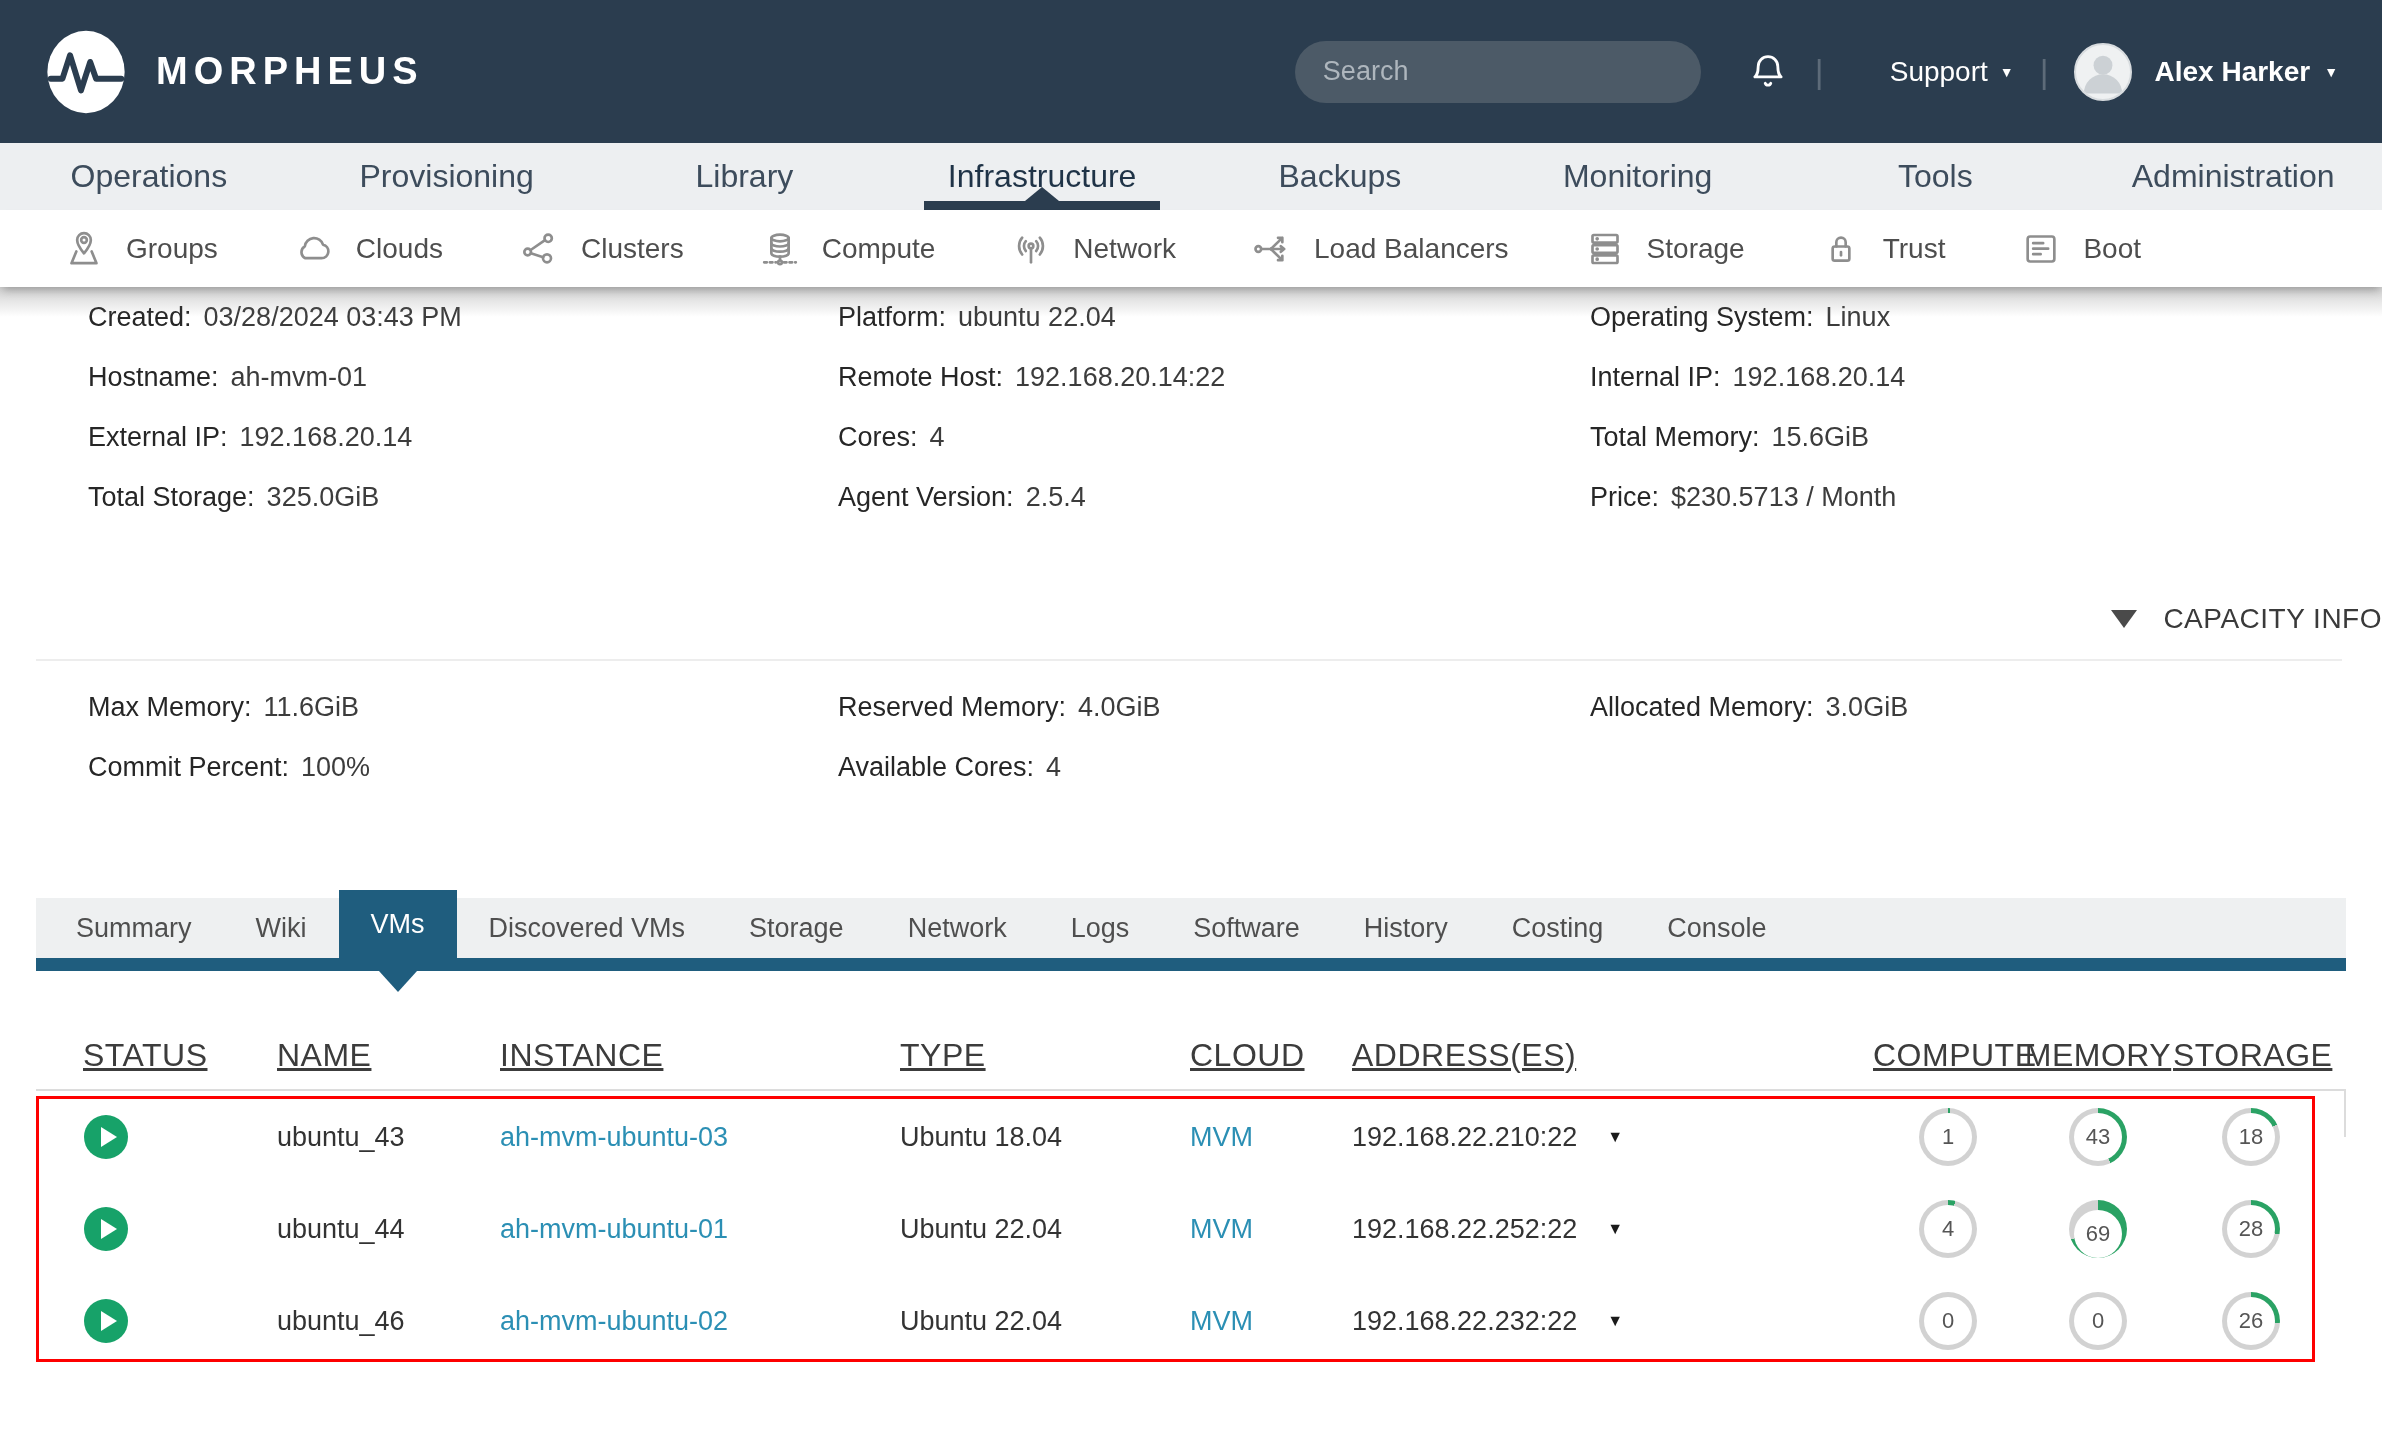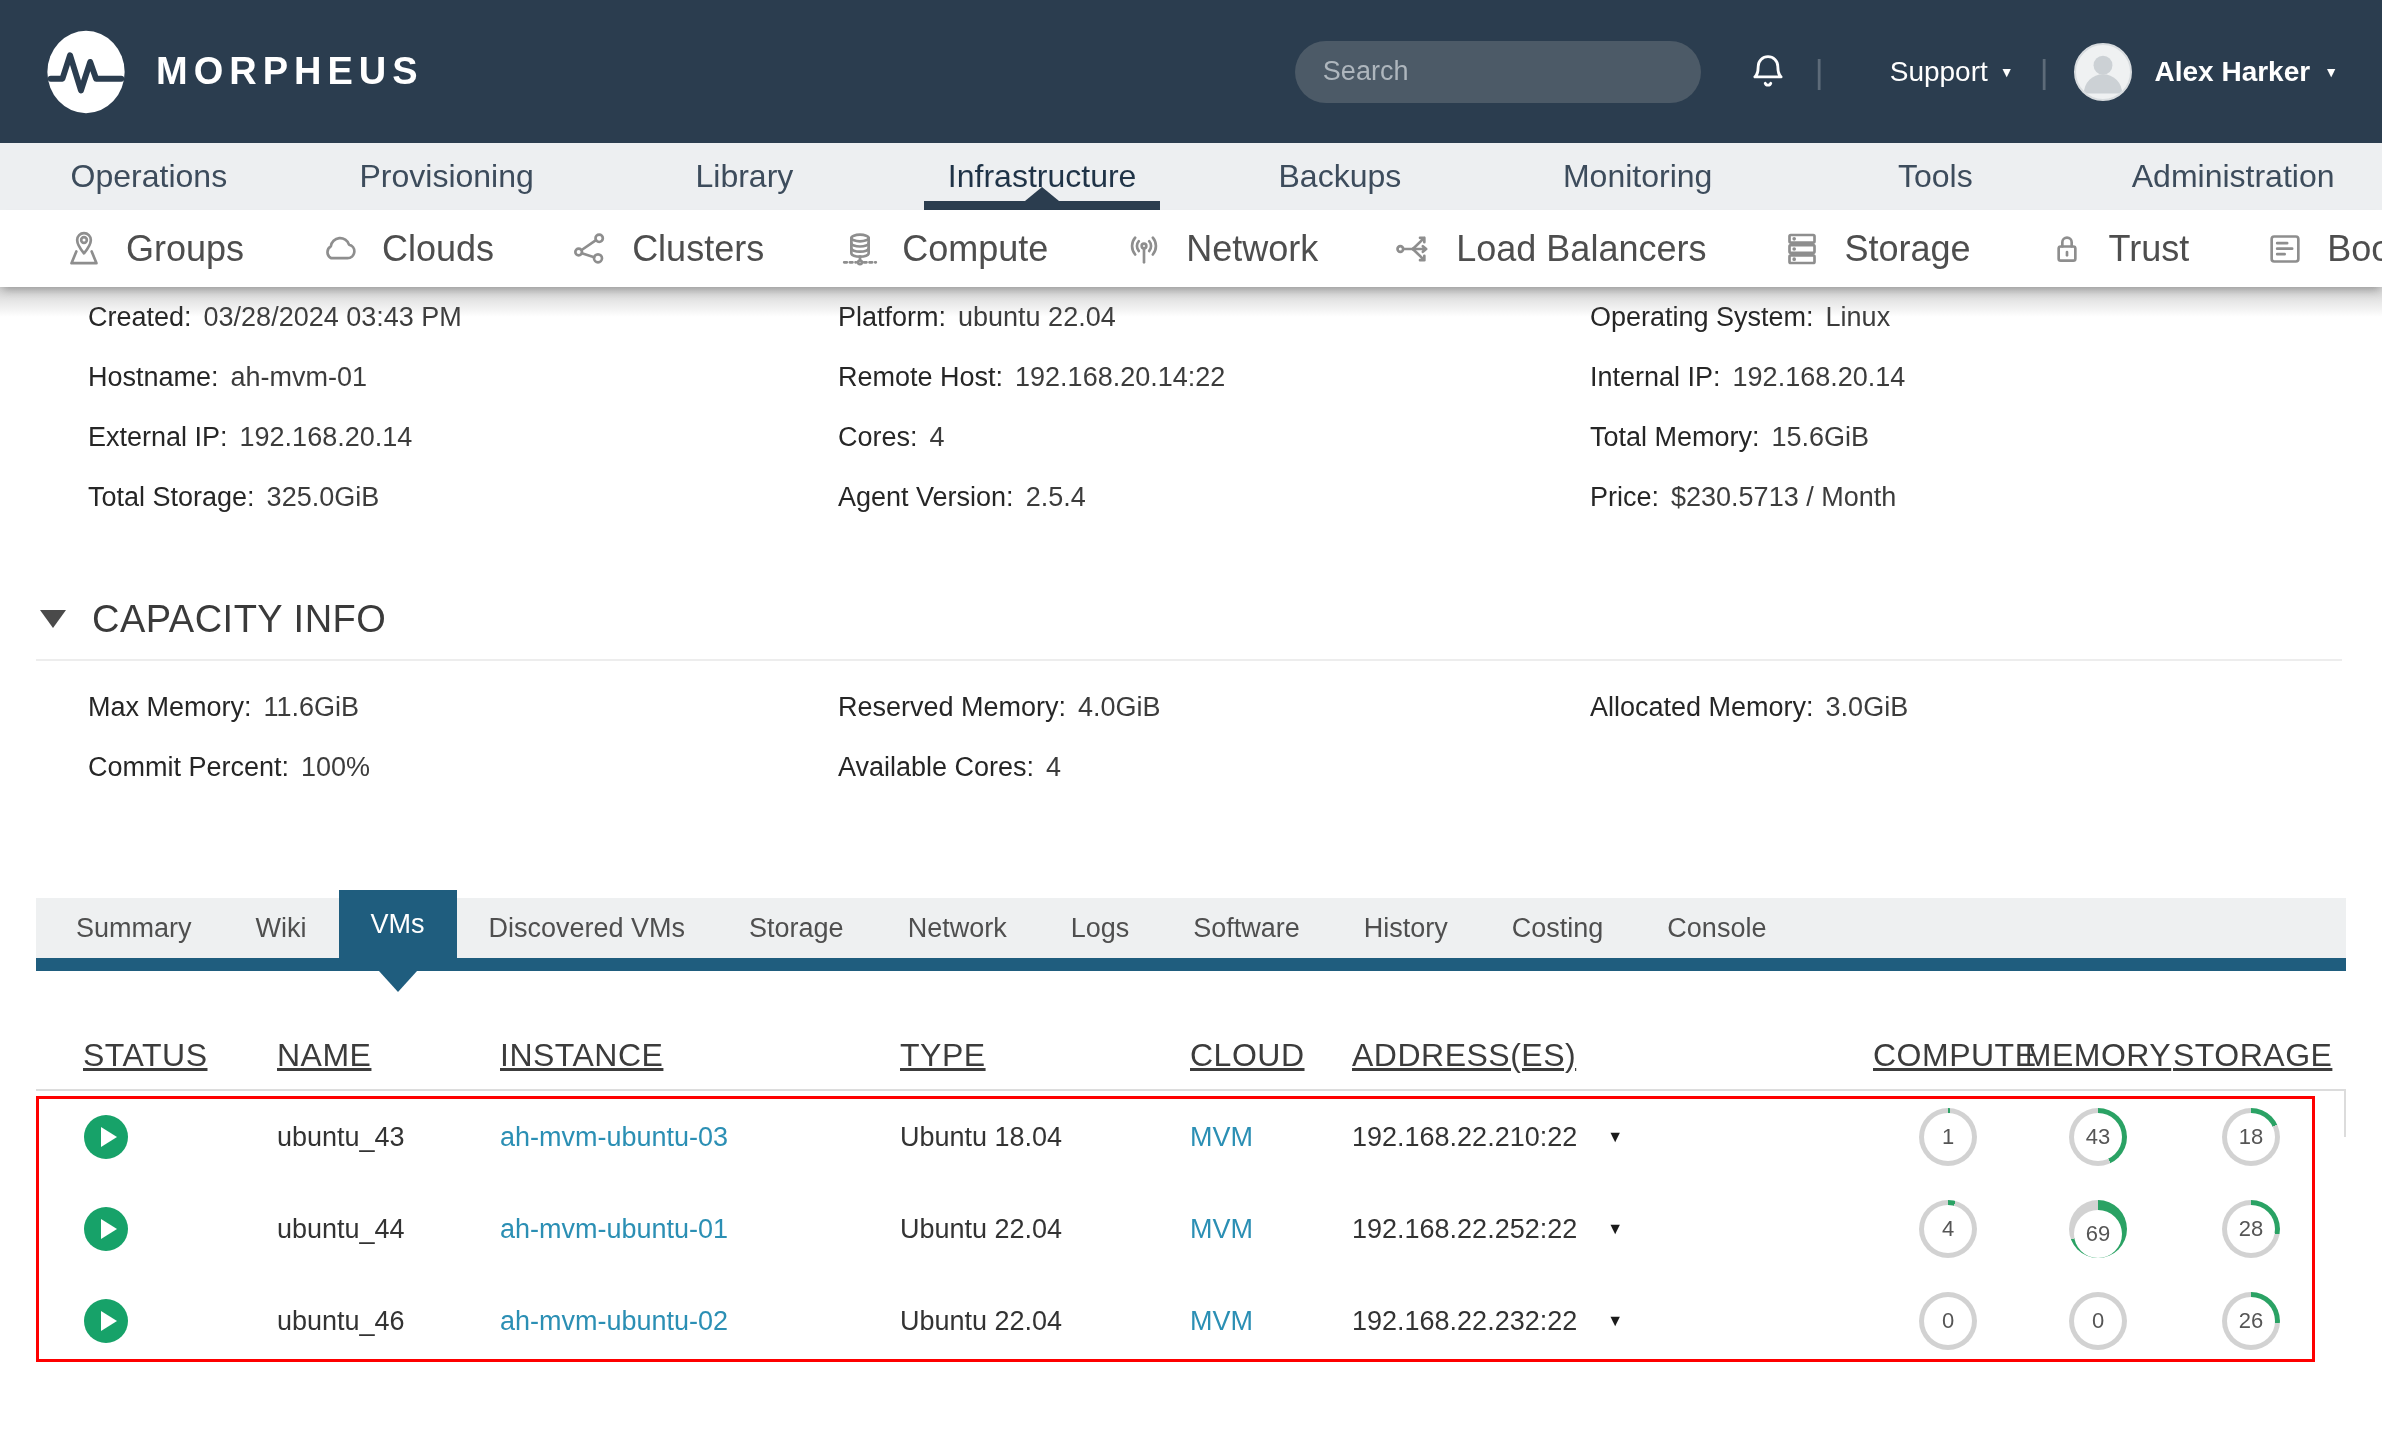--- a/index.html
+++ b/index.html
@@ -33,32 +33,32 @@
   .nav-item.active { color:#1f3347; }
   .nav-indicator { position:absolute; bottom:0; left:50%; transform:translateX(-50%);
                    width:236px; height:9px; background:#2b3d4f; }
   .nav-indicator::before { content:""; position:absolute; top:-14px; left:50%; transform:translateX(-50%);
                    border-left:17px solid transparent; border-right:17px solid transparent;
                    border-bottom:14px solid #2b3d4f; }
   
   .subnav { height:77px; background:#fff; display:flex; align-items:center; padding-left:64px;
             position:relative; z-index:5; box-shadow:0 6px 8px -3px rgba(60,60,60,.35); }
   .subnav-item { display:flex; align-items:center; gap:22px; margin-right:76px;
-                 font-size:36px; color:#4e4e4e; cursor:pointer; white-space:nowrap; }
+                 font-size:28px; color:#4e4e4e; cursor:pointer; white-space:nowrap; }
   .subnav-item svg { width:40px; height:40px; }
   
   .details { position:relative; margin-left:88px; }
   .top-fade { position:absolute; top:0; left:-88px; width:2382px; height:30px;
               background:linear-gradient(rgba(120,120,120,.35), rgba(255,255,255,0)); pointer-events:none; }
   .detail-row { display:grid; grid-template-columns:750px 752px auto; height:60px; align-items:center; }
   .dlabel { color:#262626; font-size:27px; margin-right:12px; }
   .dvalue { color:#3c3c3c; font-size:27px; }
   
   .cap-title { margin:70px 0 0 40px; height:44px; display:flex; align-items:center;
-               font-size:38px; color:#3a3a3a; letter-spacing:.5px; cursor:pointer; }
+               font-size:28px; color:#3a3a3a; letter-spacing:.5px; cursor:pointer;justify-content:flex-end; }
   .tri-down { width:0; height:0; border-left:13px solid transparent; border-right:13px solid transparent;
               border-top:18px solid #4a4a4a; margin-right:26px; }
   .cap-divider { margin:18px 40px 0 36px; border-top:2px solid #ededed; }
   .cap-rows { margin-left:88px; padding-top:16px; }
   
   .tabs-region { margin:93px 36px 0 36px; position:relative; height:68px; }
   .tabstrip-bg { position:absolute; bottom:0; left:0; right:0; height:60px; background:#eef0f1; }
   .tabs { position:relative; display:flex; align-items:flex-end; height:68px;padding-left:8px; }
   .tab { height:60px; display:flex; align-items:center; padding:0 32px;
          font-size:27px; color:#4f4f4f; cursor:pointer; white-space:nowrap; }

